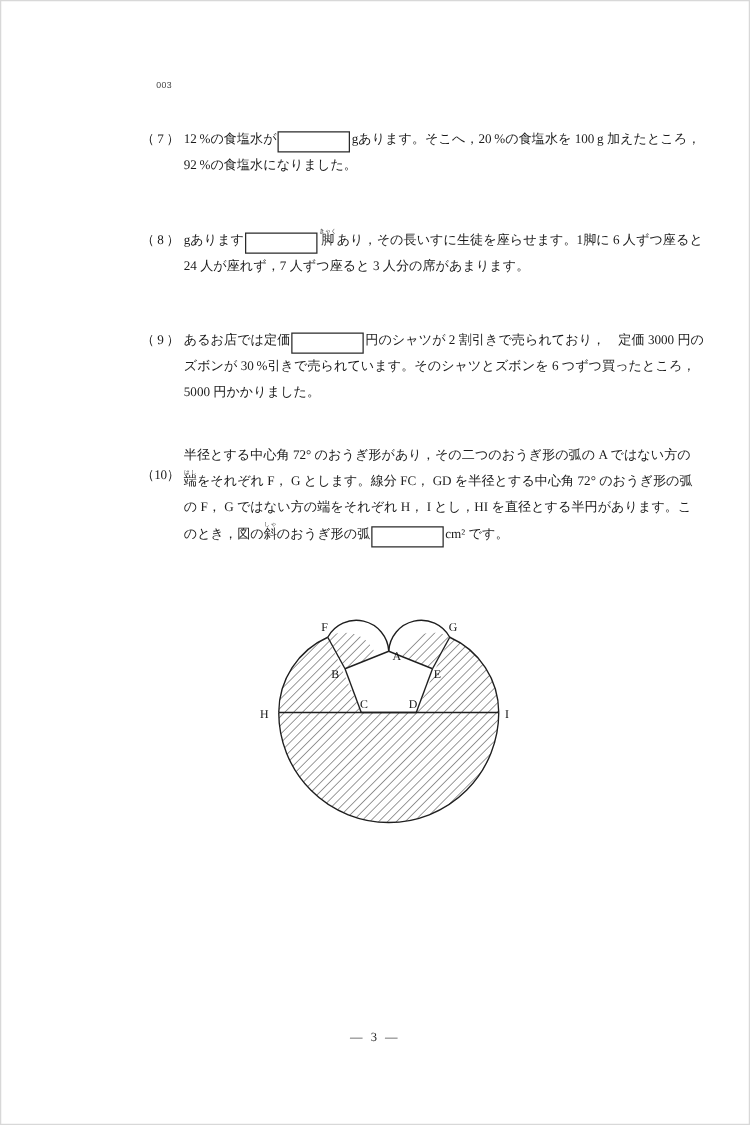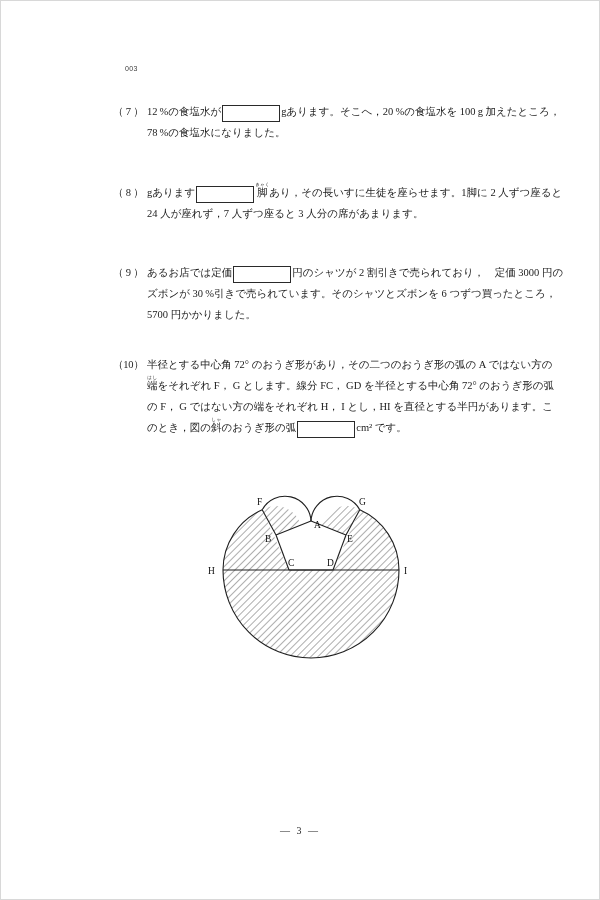--- a/index.html
+++ b/index.html
@@ -40,21 +40,21 @@
   }
   .q-num {
     flex: 0 0 auto;
     width: 34px;
     font-size: 10.5px;
     line-height: 21px;
     letter-spacing: -0.2px;
     text-align: left;
     white-space: nowrap;
   }
-  .q-num.wide { width: 34px; }
+  .q-num.wide { width: 34px; margin-top: 16px; }
   .q-body {
     flex: 1 1 auto;
     font-size: 10.5px;
     line-height: 21px;
   }
   .q-line {
     white-space: nowrap;
     height: 21px;
     display: flex;
     align-items: flex-end;
@@ -112,53 +112,53 @@
 
   <div class="problem" id="p7" style="top:100px;">
     <div class="q-num">（ 7 ）</div>
     <div class="q-body">
       <div class="q-line">
         <span>12 %の食塩水が</span>
         <span class="ansbox"></span>
         <span>gあります。そこへ，20 %の食塩水を 100 g 加えたところ，</span>
       </div>
       <div class="q-line">
-        <span>78 %の食塩水になりました。</span>
+        <span>92 %の食塩水になりました。</span>
       </div>
     </div>
   </div>
 
   <div class="problem" id="p8" style="top:181px;">
     <div class="q-num">（ 8 ）</div>
     <div class="q-body">
       <div class="q-line">
         <span>gあります</span>
         <span class="ansbox"></span>
         <ruby><span>脚</span><rt>きゃく</rt></ruby>
-        <span>あり，その長いすに生徒を座らせます。1脚に 2 人ずつ座ると</span>
+        <span>あり，その長いすに生徒を座らせます。1脚に 6 人ずつ座ると</span>
       </div>
       <div class="q-line">
         <span>24 人が座れず，7 人ずつ座ると 3 人分の席があまります。</span>
       </div>
     </div>
   </div>
 
   <div class="problem" id="p9" style="top:261px;">
     <div class="q-num">（ 9 ）</div>
     <div class="q-body">
       <div class="q-line">
         <span>あるお店では定価</span>
         <span class="ansbox"></span>
         <span>円のシャツが 2 割引きで売られており，　定価 3000 円の</span>
       </div>
       <div class="q-line">
         <span>ズボンが 30 %引きで売られています。そのシャツとズボンを 6 つずつ買ったところ，</span>
       </div>
       <div class="q-line">
-        <span>5700 円かかりました。</span>
+        <span>5000 円かかりました。</span>
       </div>
     </div>
   </div>
 
   <div class="problem" id="p10" style="top:353px;">
     <div class="q-num wide">（10）</div>
     <div class="q-body">
       <div class="q-line">
         <span>半径とする中心角 72° のおうぎ形があり，その二つのおうぎ形の弧の A ではない方の</span>
       </div>

